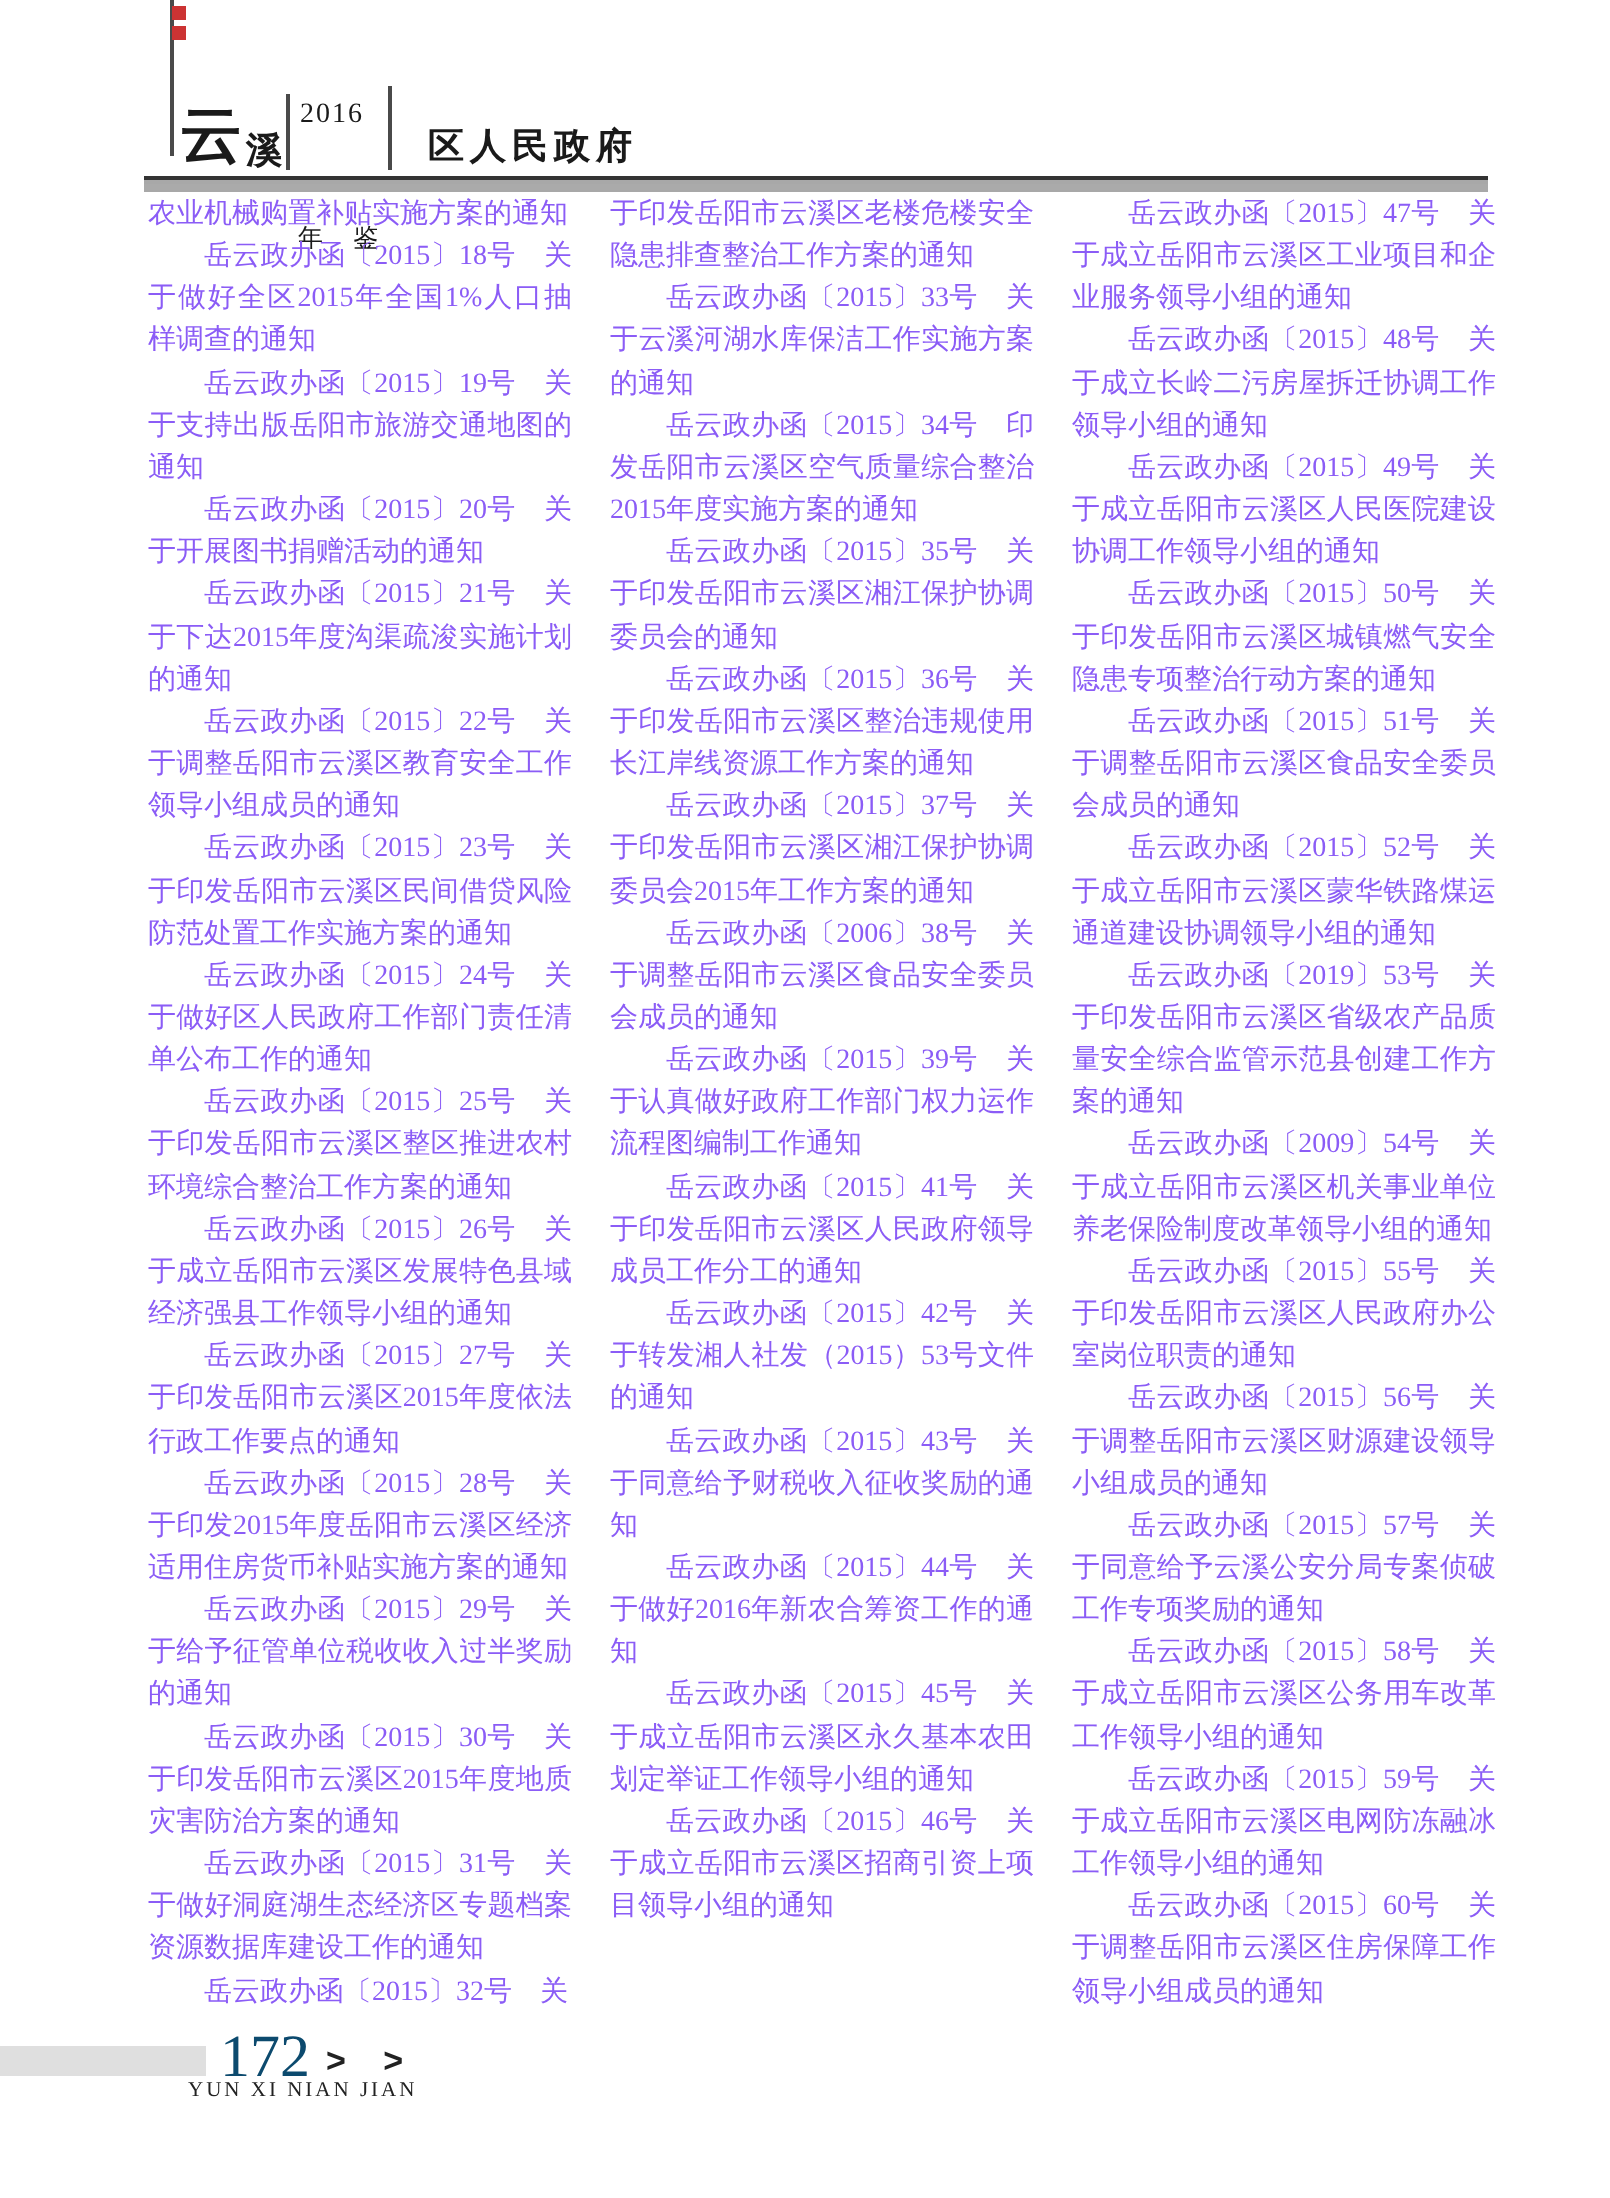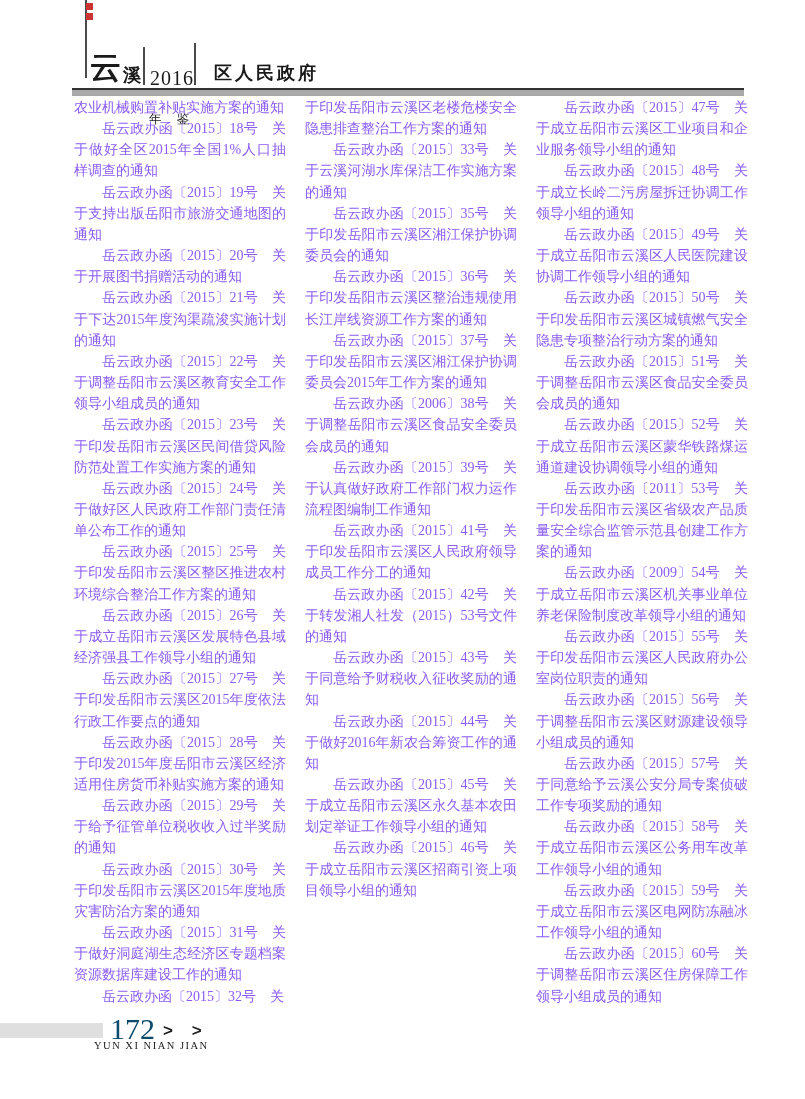--- a/index.html
+++ b/index.html
@@ -27,21 +27,21 @@
     position: absolute; left: 90px; top: 50px;
     font-size: 31px; font-weight: bold; line-height: 35px;
   }
   .brand-sub {
     position: absolute; left: 123px; top: 64px;
     font-size: 18px; font-weight: bold; line-height: 22px;
   }
   .hdr-div1 { position: absolute; left: 143px; top: 47px; width: 1.5px; height: 38px; background: #4a4a4a; }
   .hdr-year {
     position: absolute; left: 150px; top: 49px;
-    font-size: 20px; letter-spacing: 1px; line-height: 18px; margin-top: 20px;
+    font-size: 14px; letter-spacing: 1px; line-height: 18px;
   }
   .hdr-year-label {
     position: absolute; left: 149px; top: 69px;
     font-size: 12.5px; letter-spacing: 6px; line-height: 15px; white-space: nowrap; margin-top: 43px;
   }
   .hdr-div2 { position: absolute; left: 194px; top: 43px; width: 1.5px; height: 42px; background: #4a4a4a; }
   .hdr-section {
     position: absolute; left: 214px; top: 62px;
     font-size: 18px; font-weight: bold; letter-spacing: 3px; line-height: 22px; white-space: nowrap;
   }
@@ -130,40 +130,41 @@
         <p class="entry">岳云政办函〔2015〕27号　关于印发岳阳市云溪区2015年度依法行政工作要点的通知</p>
         <p class="entry">岳云政办函〔2015〕28号　关于印发2015年度岳阳市云溪区经济适用住房货币补贴实施方案的通知</p>
         <p class="entry">岳云政办函〔2015〕29号　关于给予征管单位税收收入过半奖励的通知</p>
         <p class="entry">岳云政办函〔2015〕30号　关于印发岳阳市云溪区2015年度地质灾害防治方案的通知</p>
         <p class="entry">岳云政办函〔2015〕31号　关于做好洞庭湖生态经济区专题档案资源数据库建设工作的通知</p>
         <p class="entry">岳云政办函〔2015〕32号　关</p>
       </div>
     <div class="col">
         <p class="entry cont">于印发岳阳市云溪区老楼危楼安全隐患排查整治工作方案的通知</p>
         <p class="entry">岳云政办函〔2015〕33号　关于云溪河湖水库保洁工作实施方案的通知</p>
+        <p class="entry">岳云政办函〔2015〕34号　印发岳阳市云溪区空气质量综合整治2015年度实施方案的通知</p>
         <p class="entry">岳云政办函〔2015〕35号　关于印发岳阳市云溪区湘江保护协调委员会的通知</p>
         <p class="entry">岳云政办函〔2015〕36号　关于印发岳阳市云溪区整治违规使用长江岸线资源工作方案的通知</p>
         <p class="entry">岳云政办函〔2015〕37号　关于印发岳阳市云溪区湘江保护协调委员会2015年工作方案的通知</p>
         <p class="entry">岳云政办函〔2006〕38号　关于调整岳阳市云溪区食品安全委员会成员的通知</p>
         <p class="entry">岳云政办函〔2015〕39号　关于认真做好政府工作部门权力运作流程图编制工作通知</p>
         <p class="entry">岳云政办函〔2015〕41号　关于印发岳阳市云溪区人民政府领导成员工作分工的通知</p>
         <p class="entry">岳云政办函〔2015〕42号　关于转发湘人社发（2015）53号文件的通知</p>
         <p class="entry">岳云政办函〔2015〕43号　关于同意给予财税收入征收奖励的通知</p>
         <p class="entry">岳云政办函〔2015〕44号　关于做好2016年新农合筹资工作的通知</p>
         <p class="entry">岳云政办函〔2015〕45号　关于成立岳阳市云溪区永久基本农田划定举证工作领导小组的通知</p>
         <p class="entry">岳云政办函〔2015〕46号　关于成立岳阳市云溪区招商引资上项目领导小组的通知</p>
       </div>
     <div class="col">
         <p class="entry">岳云政办函〔2015〕47号　关于成立岳阳市云溪区工业项目和企业服务领导小组的通知</p>
         <p class="entry">岳云政办函〔2015〕48号　关于成立长岭二污房屋拆迁协调工作领导小组的通知</p>
         <p class="entry">岳云政办函〔2015〕49号　关于成立岳阳市云溪区人民医院建设协调工作领导小组的通知</p>
         <p class="entry">岳云政办函〔2015〕50号　关于印发岳阳市云溪区城镇燃气安全隐患专项整治行动方案的通知</p>
         <p class="entry">岳云政办函〔2015〕51号　关于调整岳阳市云溪区食品安全委员会成员的通知</p>
         <p class="entry">岳云政办函〔2015〕52号　关于成立岳阳市云溪区蒙华铁路煤运通道建设协调领导小组的通知</p>
-        <p class="entry">岳云政办函〔2011〕53号　关于印发岳阳市云溪区省级农产品质量安全综合监管示范县创建工作方案的通知</p>
+        <p class="entry">岳云政办函〔2019〕53号　关于印发岳阳市云溪区省级农产品质量安全综合监管示范县创建工作方案的通知</p>
         <p class="entry">岳云政办函〔2009〕54号　关于成立岳阳市云溪区机关事业单位养老保险制度改革领导小组的通知</p>
         <p class="entry">岳云政办函〔2015〕55号　关于印发岳阳市云溪区人民政府办公室岗位职责的通知</p>
         <p class="entry">岳云政办函〔2015〕56号　关于调整岳阳市云溪区财源建设领导小组成员的通知</p>
         <p class="entry">岳云政办函〔2015〕57号　关于同意给予云溪公安分局专案侦破工作专项奖励的通知</p>
         <p class="entry">岳云政办函〔2015〕58号　关于成立岳阳市云溪区公务用车改革工作领导小组的通知</p>
         <p class="entry">岳云政办函〔2015〕59号　关于成立岳阳市云溪区电网防冻融冰工作领导小组的通知</p>
         <p class="entry">岳云政办函〔2015〕60号　关于调整岳阳市云溪区住房保障工作领导小组成员的通知</p>
       </div>
   </div>
 

